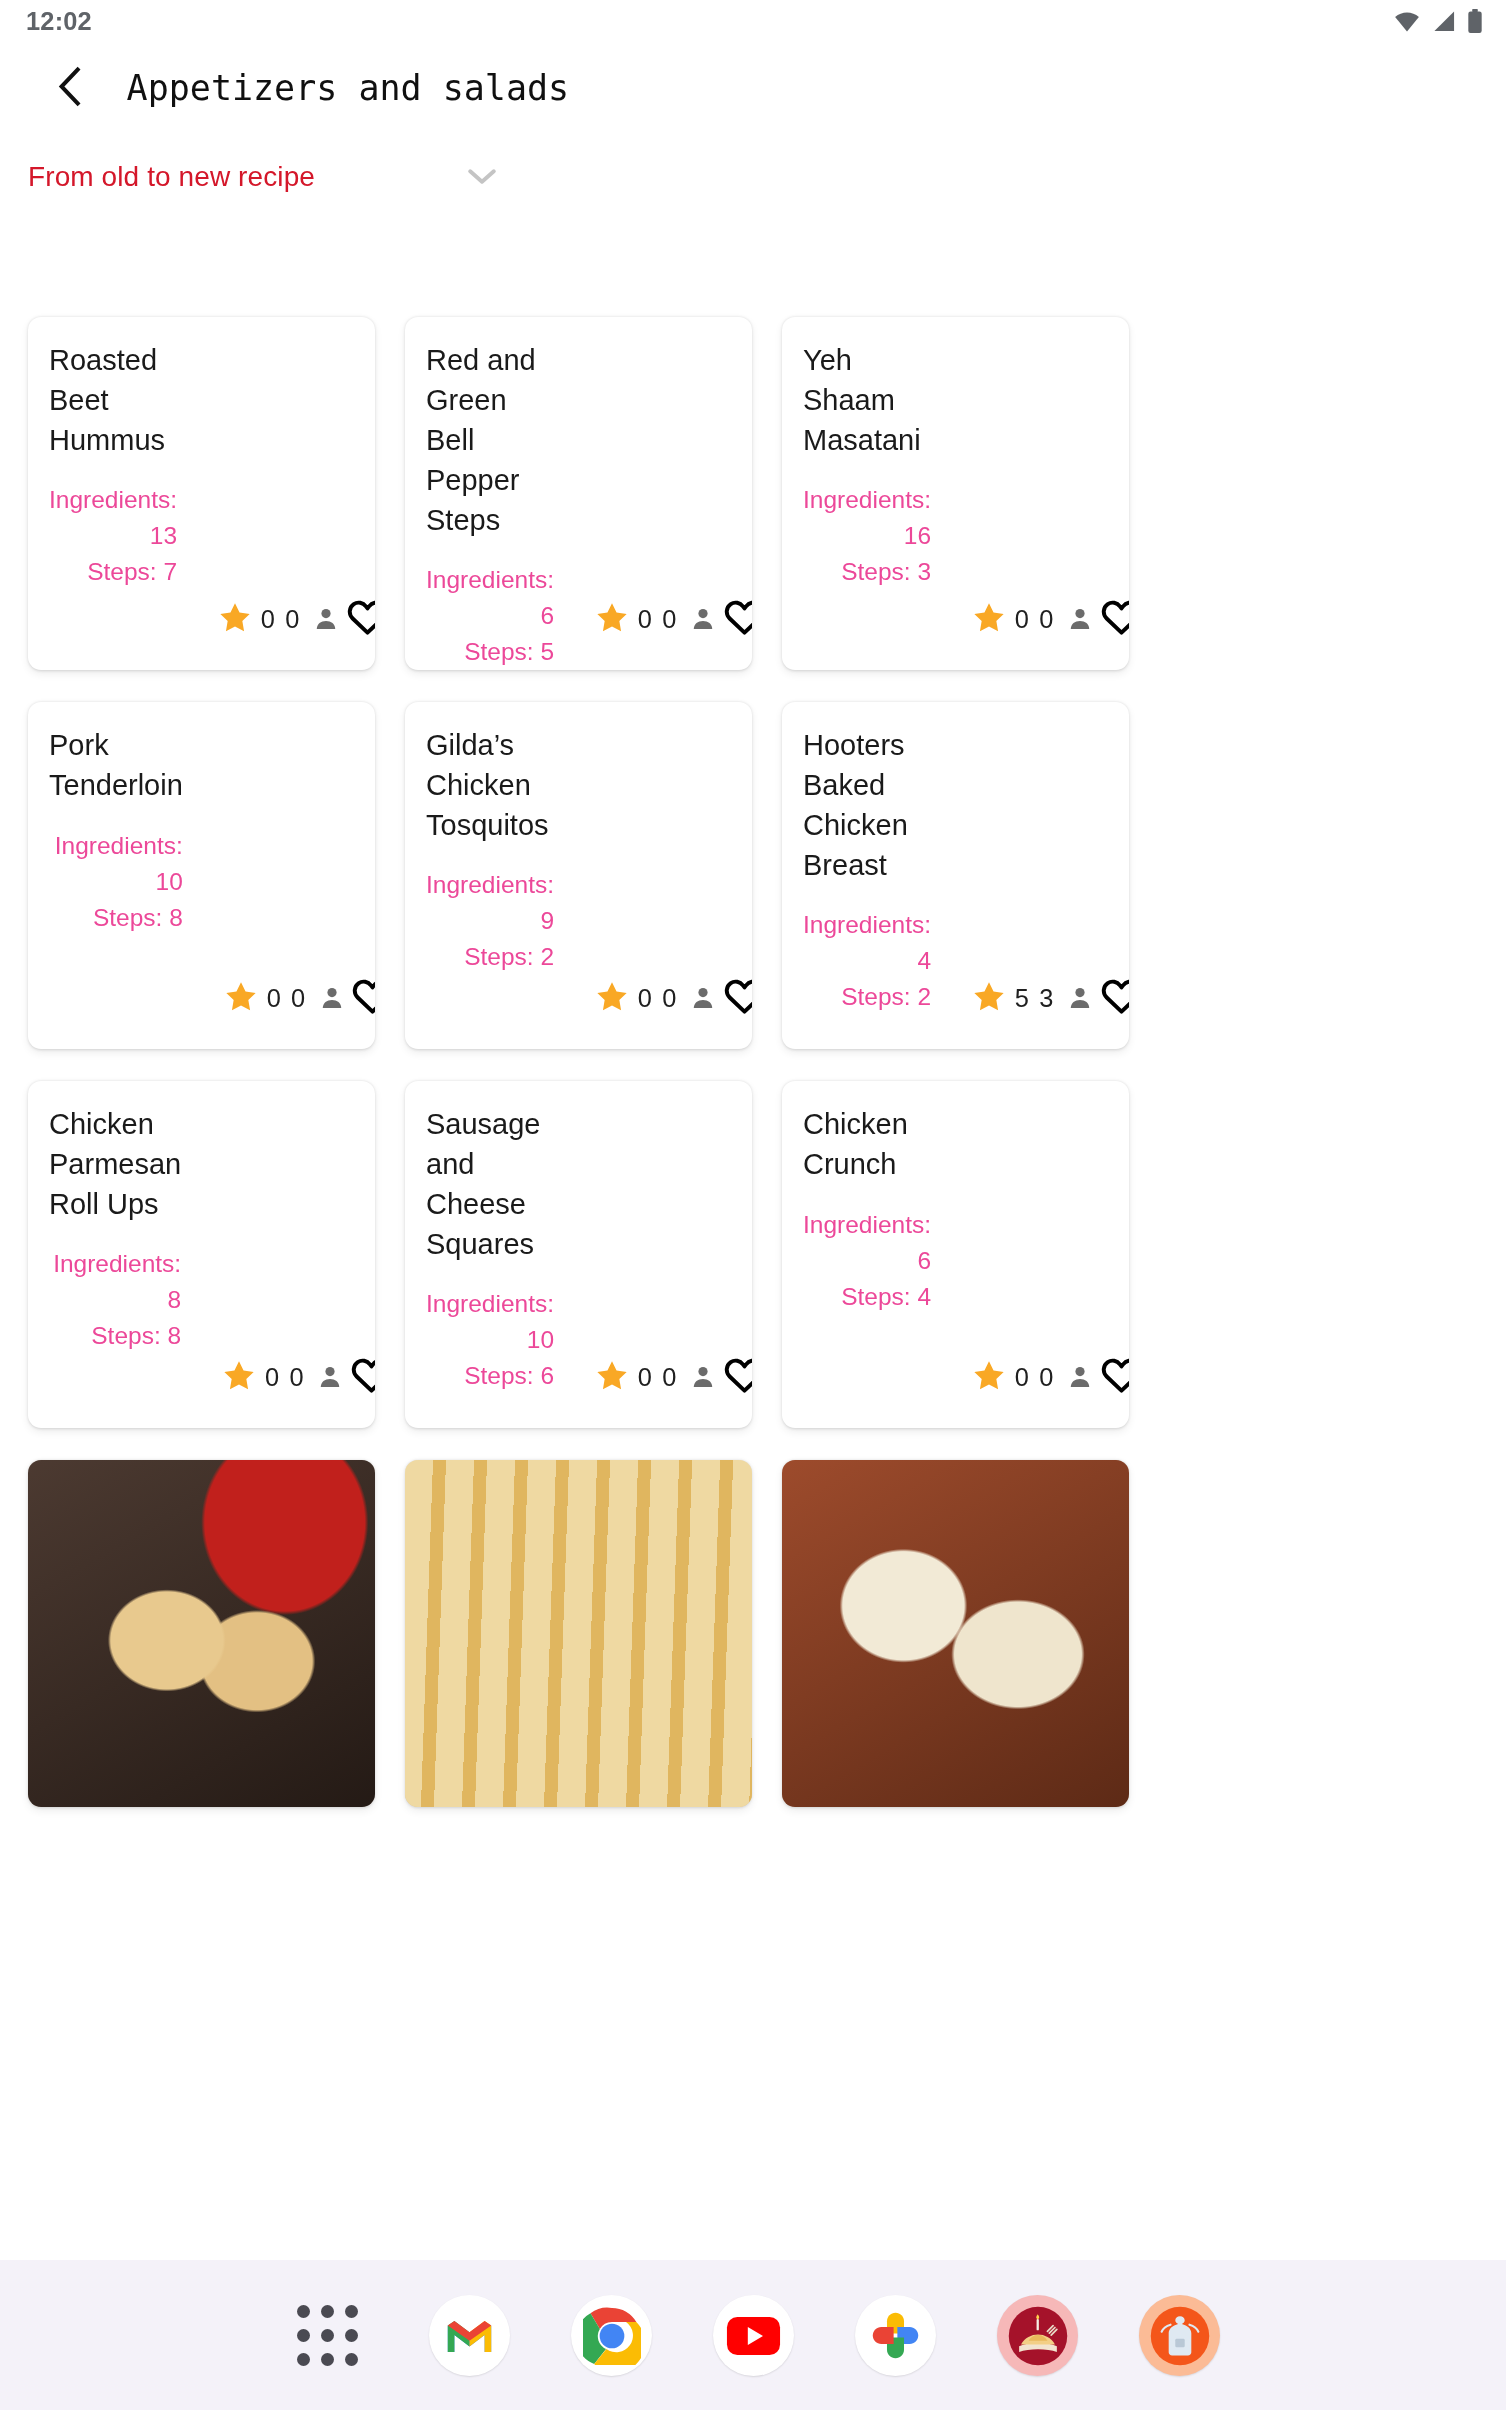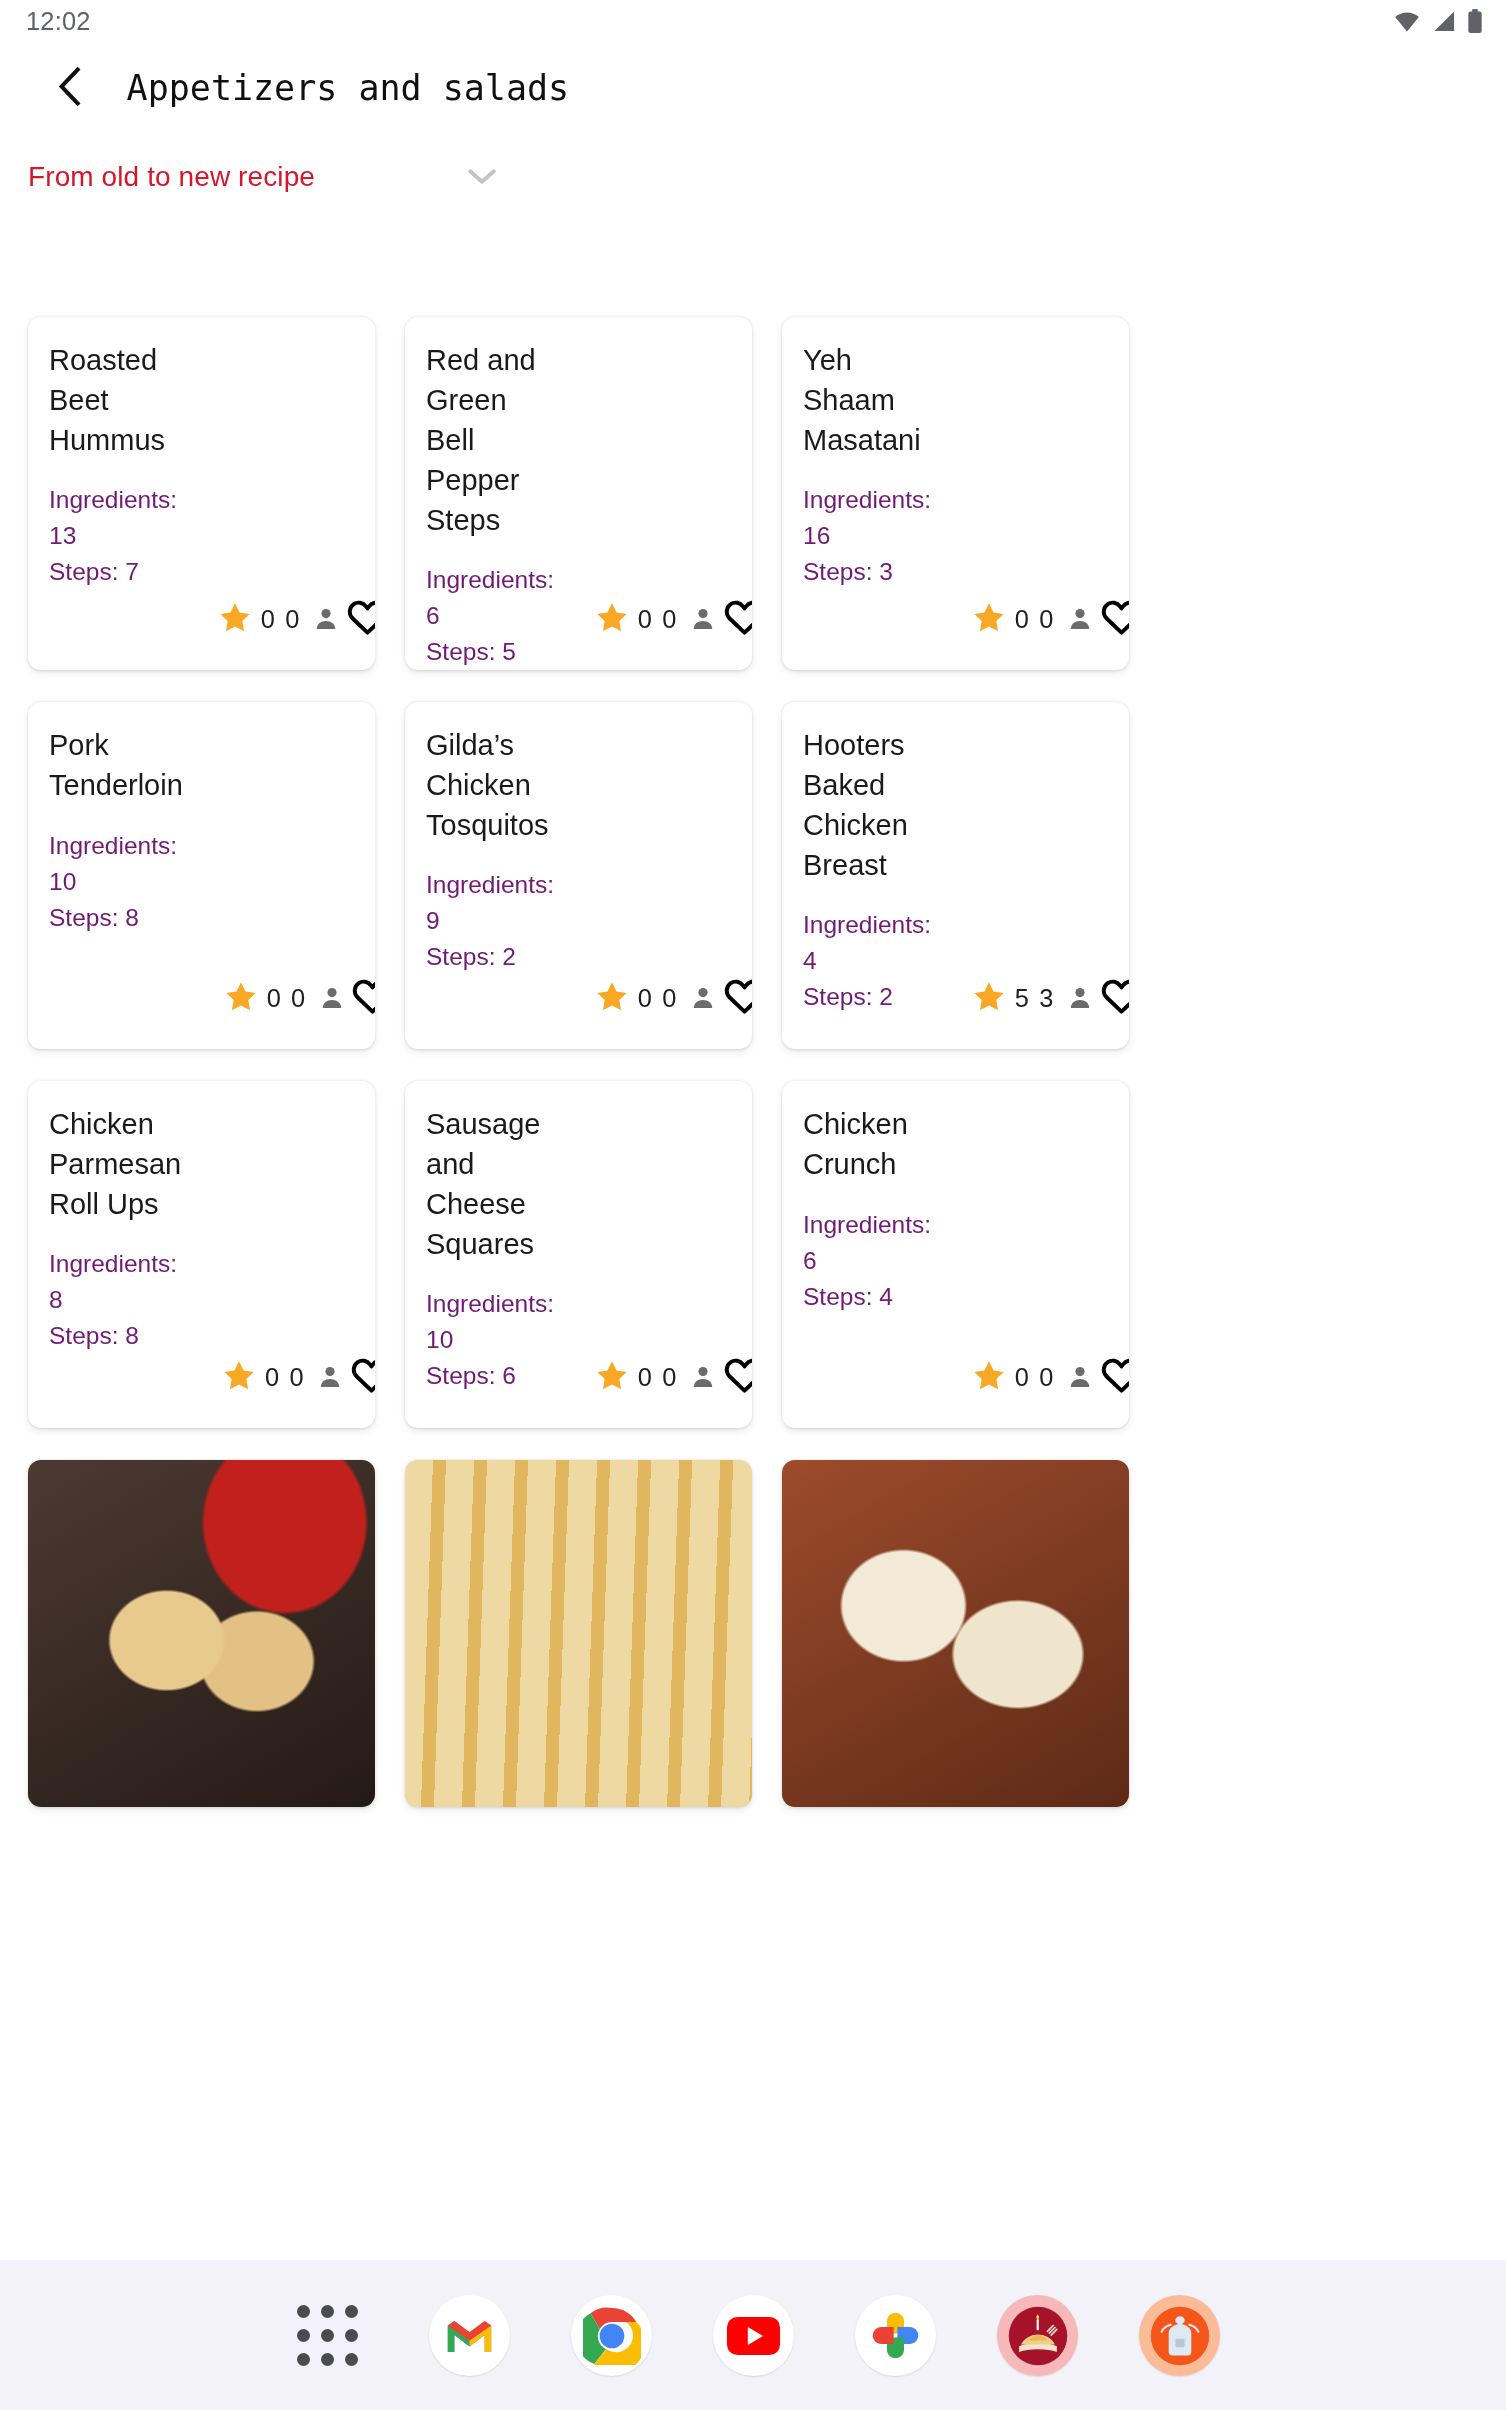--- a/index.html
+++ b/index.html
@@ -20,20 +20,21 @@
     overflow: hidden;
   }
 
   
   .statusbar {
     height: 43px;
     display: flex;
     align-items: center;
     justify-content: space-between;
     padding: 0 24.5px 0 26px;
+    font-weight: bold;
   }
   .status-time {
     font-size: 25.4px;
     color: #5f6368;
     letter-spacing: 0.2px;
     font-family: "Liberation Sans", sans-serif;
   }
   .status-icons {
     display: flex;
     align-items: center;
@@ -127,21 +128,22 @@
   .card-title {
     font-size: 29px;
     line-height: 40px;
     color: #1a1a1a;
     min-height: 81px;
   }
   .card-meta {
     margin-top: 22.6px;
     font-size: 24.5px;
     line-height: 36px;
-    color: #701a75;
+    color: #ec4899;
+    text-align: right;
   }
   .card-footer {
     margin-top: auto;
     padding: 28px 21px 24.5px 21px;
     display: flex;
     align-items: center;
     justify-content: space-between;
   }
   .rating {
     display: flex;

